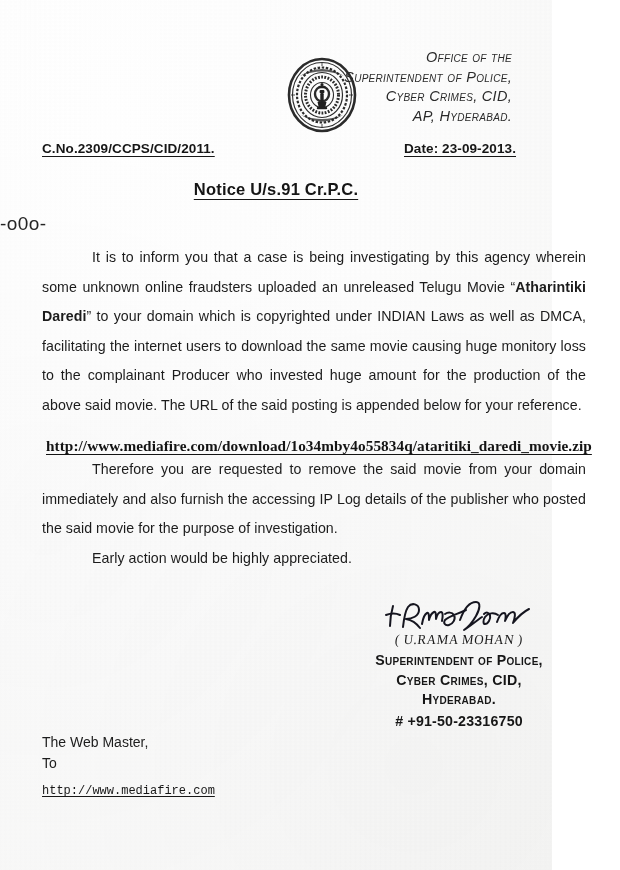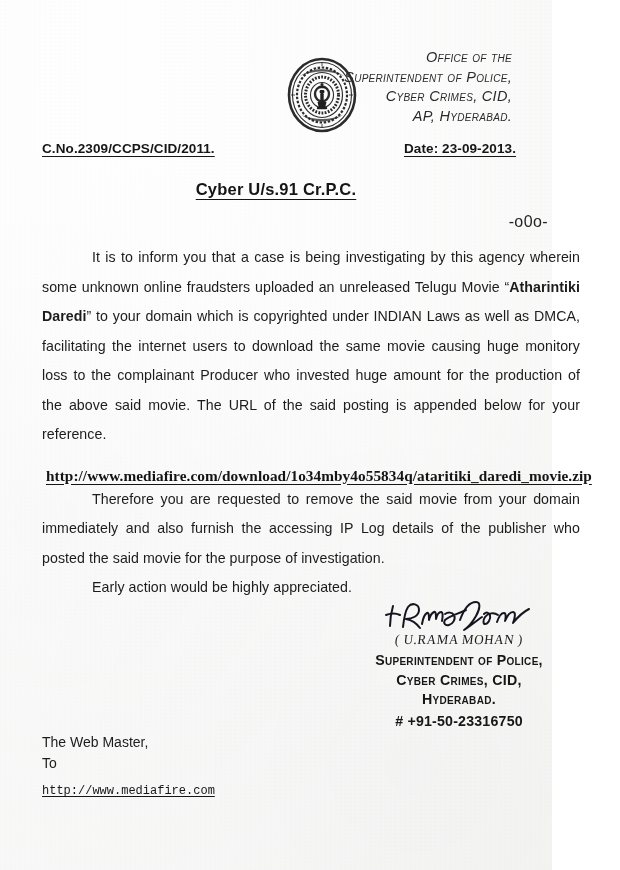--- a/index.html
+++ b/index.html
@@ -104,36 +104,36 @@
     font-weight: bold;
     text-decoration: underline;
     text-underline-offset: 3.5px;
     letter-spacing: .2px;
     color: #151515;
   }
   .ooo {
     position: absolute;
     top: 213px;
     left: 0;
-    right: 4px;
-    text-align: right;
-    font-size: 16px;
+    right: 12px;
+    text-align: left;
+    font-size: 19px;
     color: #242424;
     letter-spacing: .4px;
   }
 
   
   .body-wrap {
     position: absolute;
     top: 243px;
     left: 42px;
     width: 546px;
   }
   p.para {
-    margin: 0 8px 0 0;
+    margin: 0 2px 0 0;
     text-align: justify;
     text-justify: inter-word;
     font-size: 14.2px;
     line-height: 29.5px;
     text-indent: 50px;
     color: #1c1c1c;
     letter-spacing: .05px;
   }
   .movie-title { font-weight: bold; }
 
@@ -259,21 +259,21 @@
         <div>AP, Hyderabad.</div>
       </div>
     </div>
 
     <div class="refrow">
       <span>C.No.2309/CCPS/CID/2011.</span>
       <span class="date-cell">Date: 23-09-2013.</span>
     </div>
 
     <div class="title">
-      <span>Cyber U/s.91 Cr.P.C.</span>
+      <span>Notice U/s.91 Cr.P.C.</span>
     </div>
     <div class="ooo">-o0o-</div>
 
     <div class="body-wrap">
 
       <p class="para"><span>It is to inform you that a case is being investigating by this agency wherein some unknown online fraudsters uploaded an unreleased Telugu Movie “</span><span class="movie-title">Atharintiki Daredi</span><span>” to your domain which is copyrighted under INDIAN Laws as well as DMCA, facilitating the internet users to download the same movie causing huge monitory loss to the complainant Producer who invested huge amount for the production of the above said movie.  The URL of the said posting is appended below for your reference.</span></p>
 
       <div class="url-line">http://www.mediafire.com/download/1o34mby4o55834q/ataritiki_daredi_movie.zip</div>
 
       <p class="para para-2">Therefore you are requested to remove the said movie from your domain immediately and also furnish the accessing IP Log details of the publisher who posted the said movie for the purpose of investigation.</p>

